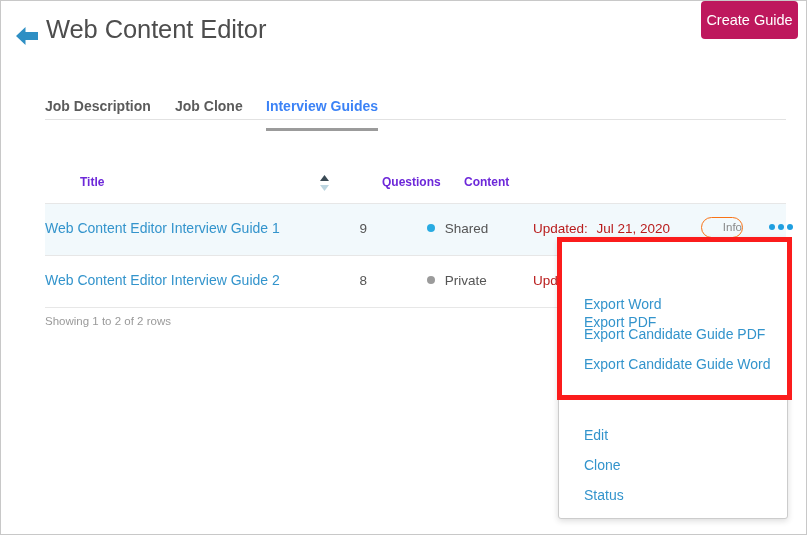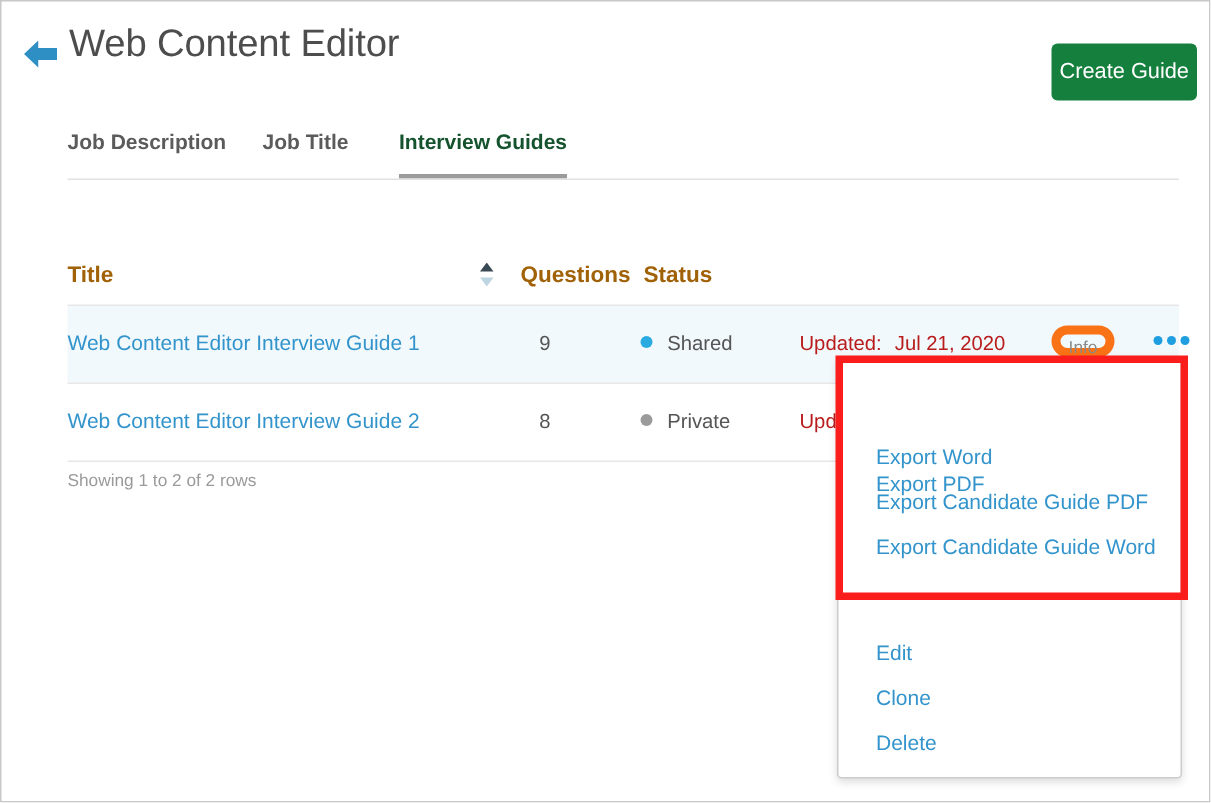--- a/index.html
+++ b/index.html
@@ -40,23 +40,23 @@
     left: 45px; top: 14px;
     font-size: 25.5px;
     font-weight: 400;
     color: #4d4d4d;
     letter-spacing: -0.1px;
     white-space: nowrap;
   }
 
   #create-guide-button {
     position: absolute;
-    left: 700px; top: 28px;
+    left: 700px; top: 0;
     width: 97px; height: 38px;
-    background: #15803d;
+    background: #be185d;
     border: none;
     border-radius: 4px;
     color: #ffffff;
     font-family: "Liberation Sans", sans-serif;
     font-size: 14.5px;
     font-weight: 400;
     cursor: pointer;
     line-height: 38px;
     text-align: center;
     padding: 0;
@@ -64,30 +64,30 @@
 
   
   #tabs {
     position: absolute;
     left: 0; top: 78px;
     width: 807px; height: 40px;
   }
 
   .tab {
     position: absolute;
-    top: 0;
+    top: 12px;
     height: 40px;
     font-size: 14px;
     font-weight: bold;
     color: #5b5b5b;
     white-space: nowrap;
     cursor: pointer;
     padding-top: 7px;
   }
-  .tab.active { color: #14532d; }
+  .tab.active { color: #3b82f6; }
 
   .tab-underline {
     position: absolute;
     left: 0; bottom: 0;
     width: 100%; height: 3px;
     background: #9b9b9b;
   }
 
   #tabs-divider {
     position: absolute;
@@ -98,24 +98,25 @@
 
   
   #table {
     position: absolute;
     left: 0; top: 160px;
     width: 807px;
   }
 
   .th {
     position: absolute;
-    font-size: 15px;
+    font-size: 12px;
     font-weight: bold;
-    color: #a16207;
-    white-space: nowrap;
+    color: #6d28d9;
+    white-space: nowrap;
+    margin-left: 35px;
   }
 
   #sort-icon {
     position: absolute;
     left: 318px; top: 14px;
     width: 11px; height: 16px;
     cursor: pointer;
   }
 
   .row-divider {
@@ -174,25 +175,25 @@
     font-size: 13.5px;
     color: #b91c1c;
     white-space: nowrap;
   }
   .cell-updated .upd-label { margin-right: 5px; }
 
   .info-pill {
     position: absolute;
     left: 656px; top: 13px;
     width: 42px; height: 21px;
-    border: 6px solid #f97316;
+    border: 1px solid #f97316;
     border-radius: 11px;
     font-size: 11.5px;
     color: #8a8a8a;
-    text-align: center;
+    text-align: right;
     line-height: 19px;
     cursor: pointer;
     background: transparent;
   }
 
   .kebab {
     position: absolute;
     left: 724px; top: 20px;
     width: 30px; height: 8px;
     cursor: pointer;
@@ -262,21 +263,21 @@
     <div id="page-title">Web Content Editor</div>
 
     <button id="create-guide-button">Create Guide</button>
   </div>
 
   <div id="tabs">
     <div class="tab" style="left:44px;">
       <span>Job Description</span>
     </div>
     <div class="tab" style="left:174px;">
-      <span>Job Title</span>
+      <span>Job Clone</span>
     </div>
     <div class="tab active" style="left:265px;">
       <span>Interview Guides</span>
       <span class="tab-underline"></span>
     </div>
   </div>
   <div id="tabs-divider"></div>
 
   <div id="table">
 
@@ -285,21 +286,21 @@
 
       <div id="sort-icon">
         <svg width="11" height="16" viewBox="0 0 11 16" aria-hidden="true">
           <path d="M5.5 0 L10 6 L1 6 Z" fill="#3a4a55"></path>
           <path d="M5.5 16 L1 10 L10 10 Z" fill="#bcd5e0"></path>
         </svg>
       </div>
 
       <div class="th" style="left:346px; top:14px;">Questions</div>
 
-      <div class="th" style="left:428px; top:14px;">Status</div>
+      <div class="th" style="left:428px; top:14px;">Content</div>
     </div>
 
     <div class="row-divider" style="top:42px;"></div>
 
     <div class="trow" id="row-0" style="top:43px;">
       <div class="cell-title">Web Content Editor Interview Guide 1</div>
       <div class="cell-questions">9</div>
       <div class="cell-status">
         <span class="status-dot dot-shared"></span>
         <span>Shared</span>
@@ -337,18 +338,18 @@
   <div id="table-footer">Showing 1 to 2 of 2 rows</div>
 
   <div id="dropdown">
     <div class="menu-item" style="top:27px;margin-top:48px;">Export PDF</div>
     <div class="menu-item" style="top:57px;">Export Word</div>
     <div class="menu-item" style="top:117px;">Export Candidate Guide Word</div>
     <div class="menu-item" style="top:87px;">Export Candidate Guide PDF</div>
 
     <div class="menu-item" style="top:188px;">Edit</div>
     <div class="menu-item" style="top:218px;">Clone</div>
-    <div class="menu-item" style="top:248px;">Delete</div>
+    <div class="menu-item" style="top:248px;">Status</div>
   </div>
 
   <div id="red-box"></div>
 
 </div>
 
 </body></html>

